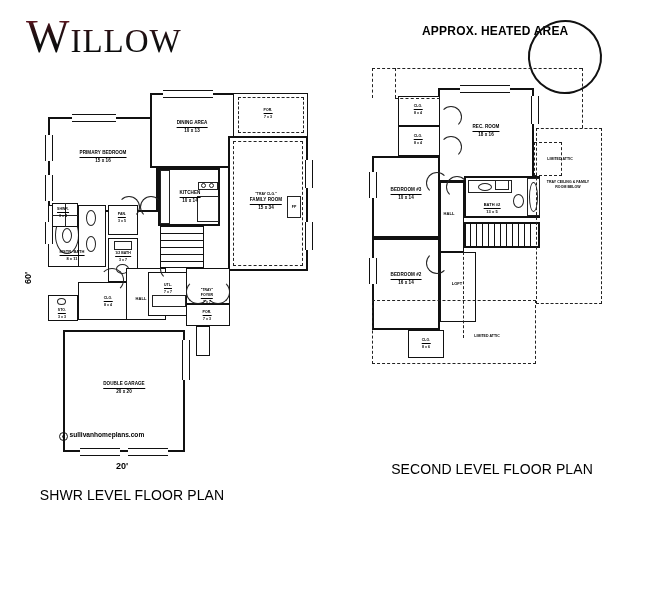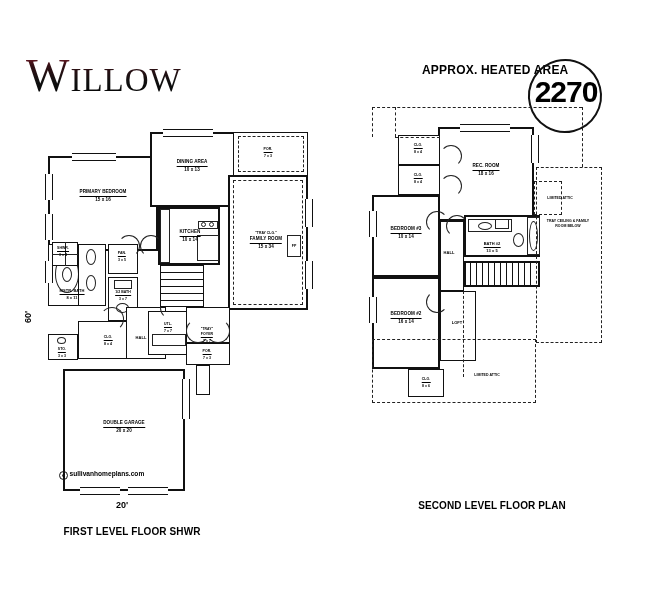--- a/index.html
+++ b/index.html
@@ -7,21 +7,21 @@
     margin: 0; padding: 0;
     background: #ffffff;
   }
   body {
     width: 650px; height: 608px;
     position: relative;
     overflow: hidden;
     font-family: "Liberation Sans", sans-serif;
     color: #000;
   }
-  .page { position: absolute; inset: 0; margin-top: 39px; }
+  .page { position: absolute; inset: 0; }
 
   
   #plan-title {
     position: absolute; left: 26px; top: 14px;
     font-family: "Liberation Serif", serif;
     font-size: 46px;
     letter-spacing: 1px;
     line-height: 1;
     font-weight: 400;
     background: linear-gradient(180deg, #8d1f2d 0%, #321015 28%, #111 62%, #000 100%);
@@ -100,21 +100,21 @@
     position: absolute; font-size: 9px; font-weight: bold;
     transform: translateX(-50%);
   }
   .dim-v {
     position: absolute; font-size: 9px; font-weight: bold;
     transform: rotate(-90deg);
     transform-origin: 50% 50%;
   }
 
   .plan-caption {
-    position: absolute; font-size: 10px; font-weight: bold;
+    position: absolute; font-size: 14px; font-weight: normal;
     letter-spacing: .1px; transform: translateX(-50%); white-space: nowrap;
   }
 
   #copyright {
     position: absolute; left: 59px; top: 431px;
     font-size: 6.6px; font-weight: bold; white-space: nowrap;
   }
   #copyright .cmark {
     display: inline-block; width: 7px; height: 7px; line-height: 6.4px;
     border: .9px solid #111; border-radius: 50%; text-align: center;
@@ -135,21 +135,20 @@
 <body>
 
 <div class="page">
 
   <div id="plan-title">
     W<span class="sc">ILLOW</span>
   </div>
 
   <div id="heated-area-label">APPROX. HEATED AREA</div>
   <div id="heated-area-circle"></div>
-  <div id="heated-area-value">2270</div>
 
   <div>
 
     <div class="room" style="left:48px; top:117px; width:110px; height:95px;"></div>
 
     <div class="room" style="left:150px; top:93px; width:85px; height:75px;"></div>
 
     <div class="room thin" style="left:233px; top:93px; width:75px; height:44px;"></div>
     <div class="dash" style="left:238px; top:97px; width:66px; height:36px;"></div>
 
@@ -293,21 +292,21 @@
     <div class="lbl sm" style="left:141px; top:296px;">
       <span>HALL</span>
     </div>
     <div class="lbl xs" style="left:294px; top:205px;">
       <span>FP</span>
     </div>
 
     <div class="dim-v" style="left:18px; top:273px; width:20px; text-align:center;">60'</div>
     <div class="dim-h" style="left:122px; top:461px;">20'</div>
 
-    <div class="plan-caption" style="left:132px; top:487px;">FIRST LEVEL FLOOR SHWR</div>
+    <div class="plan-caption" style="left:132px; top:487px;">SHWR LEVEL FLOOR PLAN</div>
 
     <div id="copyright">
       <span class="cmark">c</span><span>sullivanhomeplans.com</span>
     </div>
   </div>
 
   <div>
 
     <div class="room" style="left:438px; top:88px; width:96px; height:94px;"></div>
 

